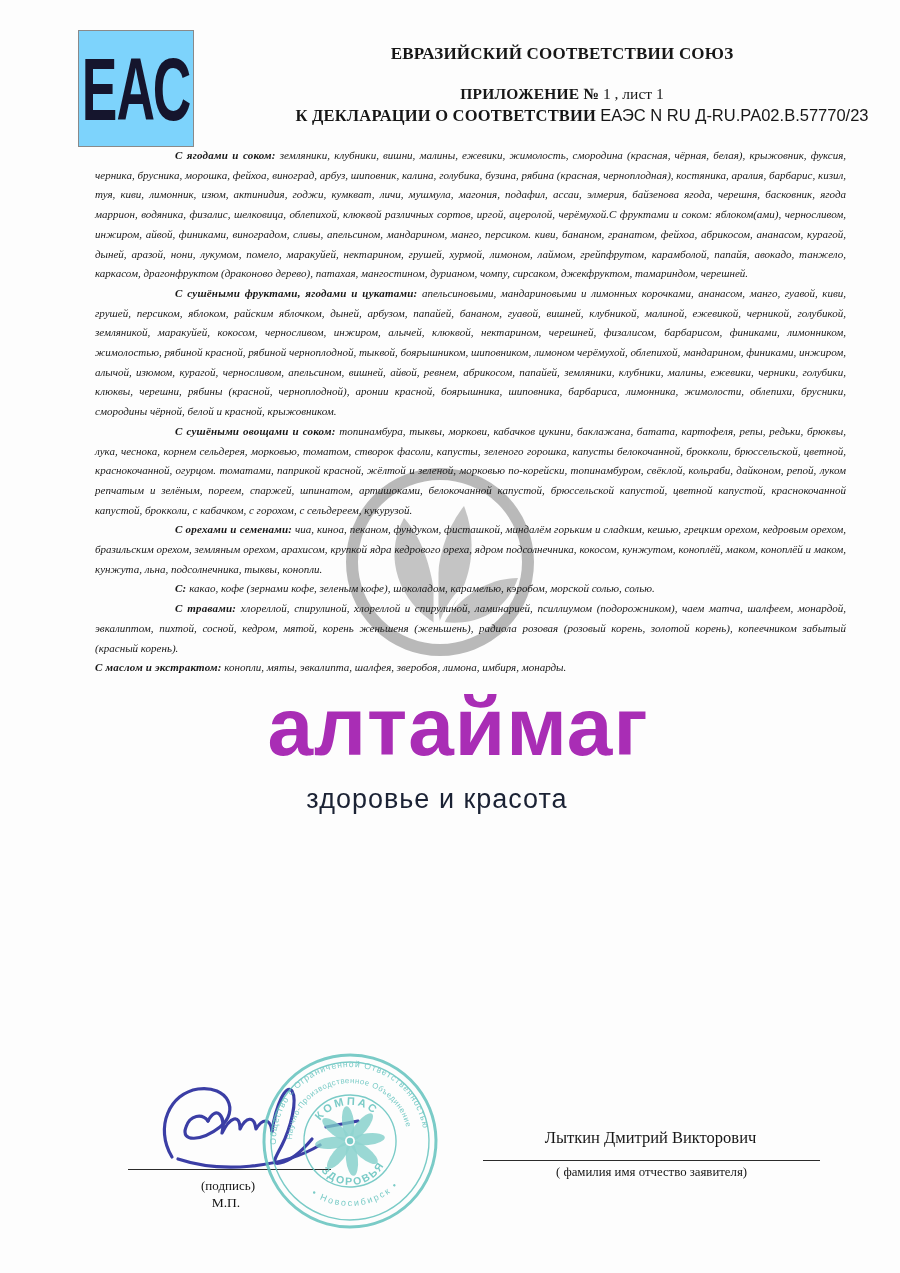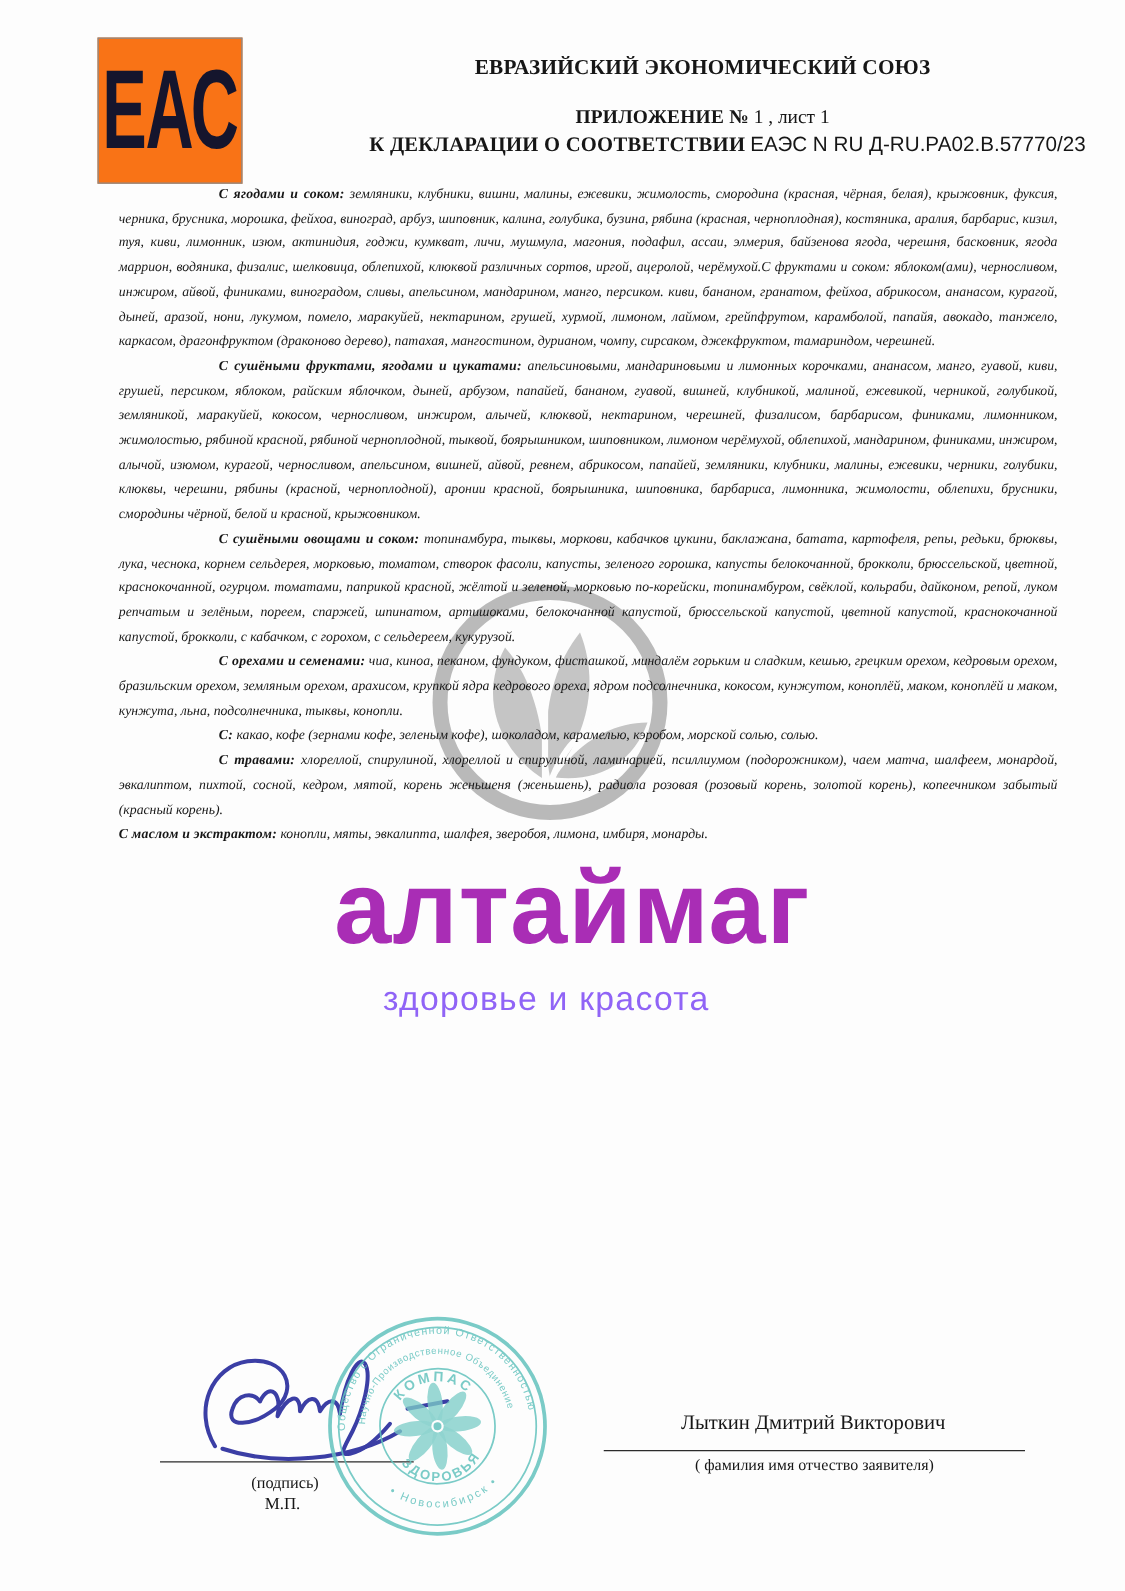--- a/index.html
+++ b/index.html
@@ -4,21 +4,21 @@
 <style>
   html,body { margin:0; padding:0; background:#ffffff; }
   .page {
     position:relative; width:900px; height:1273px;
     background:#fdfdfd; overflow:hidden;
     font-family:"Liberation Serif", serif; color:#161616;
   }
   
   .eac-box {
     position:absolute; left:78px; top:30px; width:114px; height:115px;
-    background:#f97316; border:1px solid #8a8a8a;
+    background:#7dd3fc; border:1px solid #8a8a8a;
     display:flex; align-items:center; justify-content:center;
   }
   .eac-letters {
     font-family:"Liberation Sans", sans-serif; font-weight:900;
     font-size:58px; color:#15152d; letter-spacing:-1px;
     transform:scale(0.92,1.55); transform-origin:center;
   }
   
   .hdr { position:absolute; text-align:center; white-space:nowrap; }
   .union-title { left:562px; top:44px; transform:translateX(-50%);
@@ -32,21 +32,21 @@
   .wm { position:absolute; z-index:0; color:#a6a6a6; }
   .wm-emblem { left:340px; top:462px; }
   .wm-brand {
     left:458px; top:686px; transform:translateX(-50%);
     font-family:"Liberation Sans", sans-serif; font-weight:bold;
     font-size:82px; color:#a21caf; letter-spacing:1px; line-height:1; opacity:0.92;
   }
   .wm-tagline {
     left:437px; top:784px; transform:translateX(-50%);
     font-family:"Liberation Sans", sans-serif;
-    font-size:27px; color:#8b5cf6; letter-spacing:1px; opacity:0.95;
+    font-size:27px; color:#0f172a; letter-spacing:1px; opacity:0.95;
   }
   
   .body-text {
     position:absolute; left:95px; top:146px; width:751px; z-index:1;
     font-size:11px; line-height:19.7px; text-align:justify;font-style:italic;
   }
   .body-text p { margin:0; text-indent:80px; }
   .body-text p.no-indent { text-indent:0; }
   .body-text b { letter-spacing:0.2px; }
   
@@ -65,21 +65,21 @@
 </style>
 </head>
 <body>
 
 <div class="page">
 
   <div class="eac-box">
     <span class="eac-letters">ЕАС</span>
   </div>
 
-  <div class="hdr union-title">ЕВРАЗИЙСКИЙ ЭКОНОМИЧЕСКИЙ СОЮЗ</div>
+  <div class="hdr union-title">ЕВРАЗИЙСКИЙ СООТВЕТСТВИИ СОЮЗ</div>
   <div class="hdr appendix-line"><b>ПРИЛОЖЕНИЕ №</b><span> 1 , лист 1</span></div>
   <div class="hdr decl-line"><b>К ДЕКЛАРАЦИИ О СООТВЕТСТВИИ</b> <span class="decl-num">ЕАЭС N RU Д-RU.РА02.В.57770/23</span></div>
 
   <svg class="wm wm-emblem" width="200" height="200" viewBox="0 0 200 200">
     <g stroke="#aeaeae" fill="none" opacity="0.85">
       <circle cx="100" cy="100" r="88" stroke-width="12"></circle>
       <g stroke-width="11" stroke-linecap="round">
         <path d="M96,162 C60,140 42,96 64,56 C86,80 96,120 96,162 Z" fill="#b2b2b2" stroke="none" opacity="0.9"></path>
         <path d="M100,160 C92,118 100,74 124,44 C140,84 130,130 100,160 Z" fill="#b2b2b2" stroke="none" opacity="0.9"></path>
         <path d="M104,160 C122,132 150,116 178,116 C166,150 136,164 104,160 Z" fill="#b2b2b2" stroke="none" opacity="0.9"></path>

